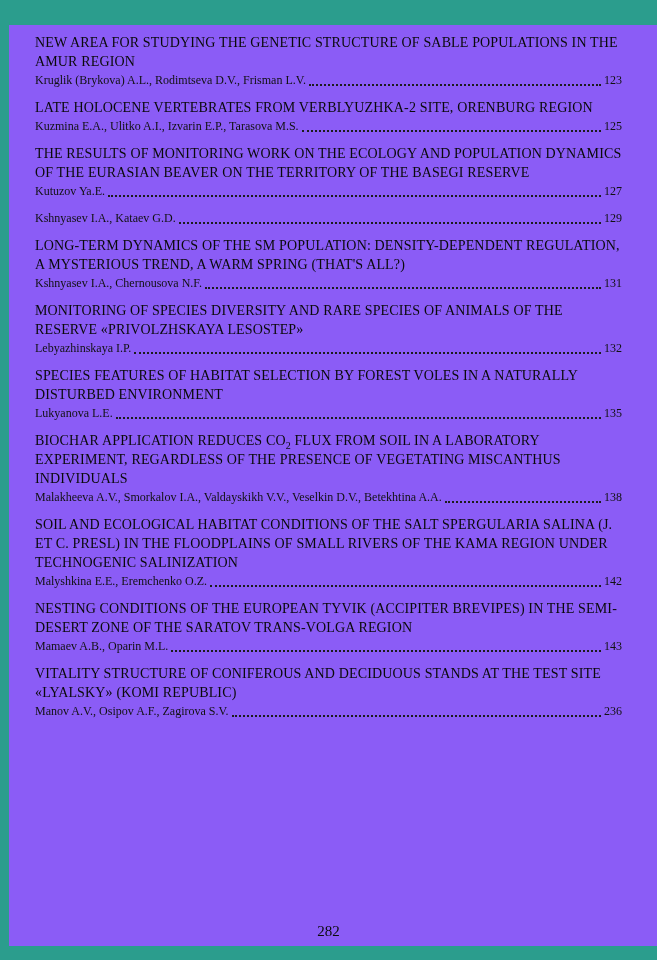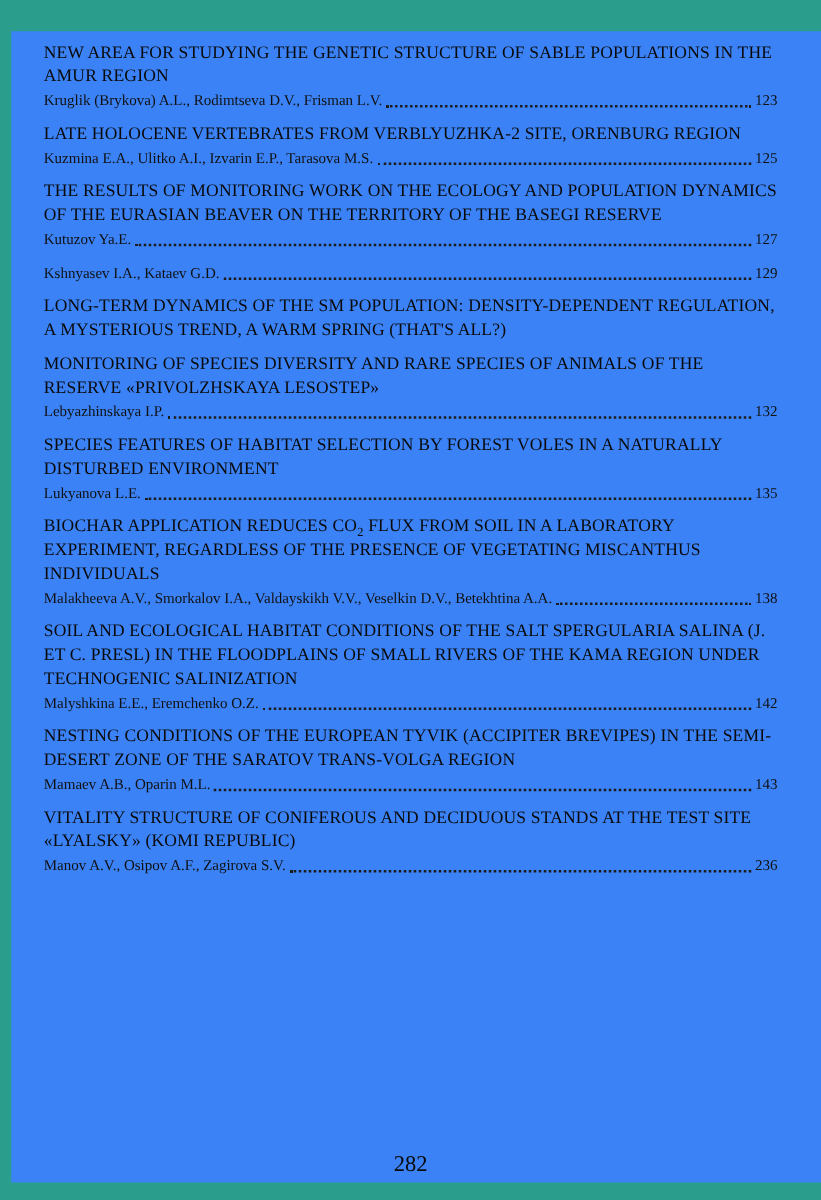--- a/index.html
+++ b/index.html
@@ -11,21 +11,21 @@
     background: #2b9d8d;
     font-family: "Liberation Serif", "DejaVu Serif", serif;
     color: #0b0b0b;
   }
   .page {
     position: absolute;
     left: 9px;
     top: 25px;
     right: 0;
     bottom: 14px;
-    background: #3b82f6;
+    background: #8b5cf6;
     box-sizing: border-box;
     padding: 8px 35px 4px 26px;
     display: flex;
     flex-direction: column;
   }
   .toc-list { flex: 0 0 auto; }
   .entry { margin-bottom: 8px; }
   .title {
     font-size: 14px;
     line-height: 19px;
@@ -44,21 +44,21 @@
   .leader {
     flex: 1 1 auto;
     min-width: 10px;
     border-bottom: 2px dotted #1c1c1c;
     margin: 0 3px 4px 3px;
   }
   .pagenum { white-space: nowrap; }
   .footer {
     margin-top: auto;
     text-align: center;
-    font-size: 18px;
+    font-size: 15px;
     line-height: 18px;
     padding-bottom: 2px;
   }
 </style>
 </head>
 <body>
 
 <div class="page">
   <div class="toc-list">
   <div class="entry">
@@ -92,20 +92,25 @@
     <div class="authors-row">
       <span class="authors">Kshnyasev I.A., Kataev G.D.</span>
       <span class="leader"></span>
       <span class="pagenum">129</span>
     </div>
   </div>
 
 
   <div class="entry">
     <div class="title"><span>LONG-TERM DYNAMICS OF THE SM POPULATION: DENSITY-DEPENDENT REGULATION, A MYSTERIOUS TREND, A WARM SPRING (THAT'S ALL?)</span></div>
+    <div class="authors-row">
+      <span class="authors">Kshnyasev I.A., Chernousova N.F.</span>
+      <span class="leader"></span>
+      <span class="pagenum">131</span>
+    </div>
   </div>
 
   <div class="entry">
     <div class="title"><span>MONITORING OF SPECIES DIVERSITY AND RARE SPECIES OF ANIMALS OF THE RESERVE «PRIVOLZHSKAYA LESOSTEP»</span></div>
     <div class="authors-row">
       <span class="authors">Lebyazhinskaya I.P.</span>
       <span class="leader"></span>
       <span class="pagenum">132</span>
     </div>
   </div>

